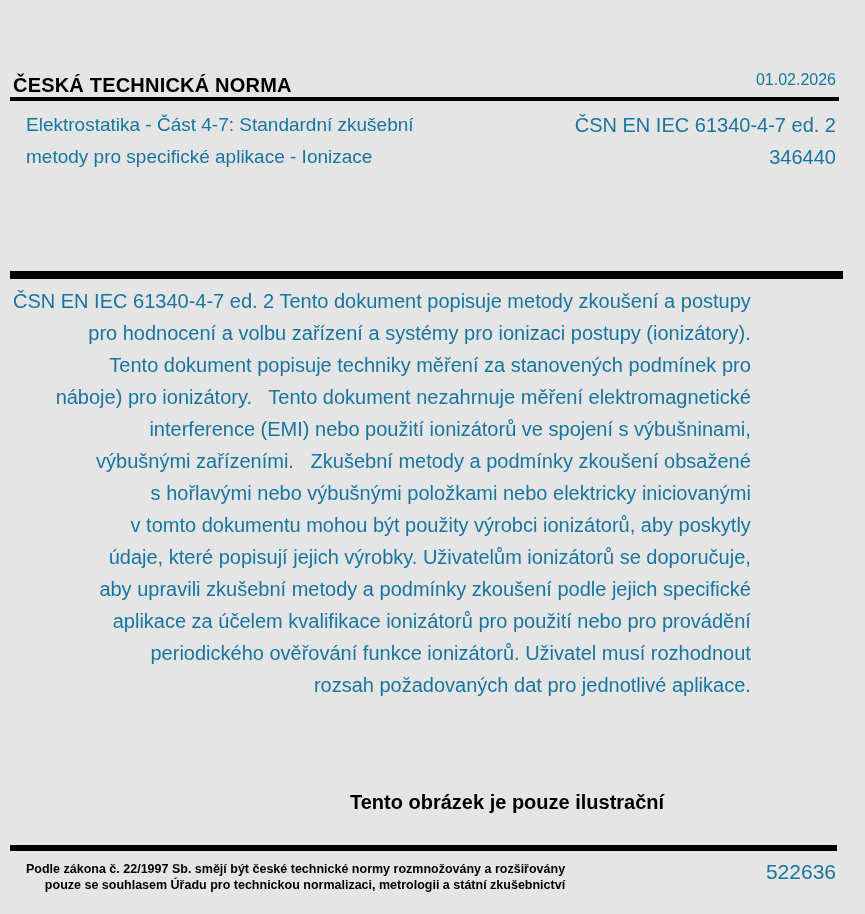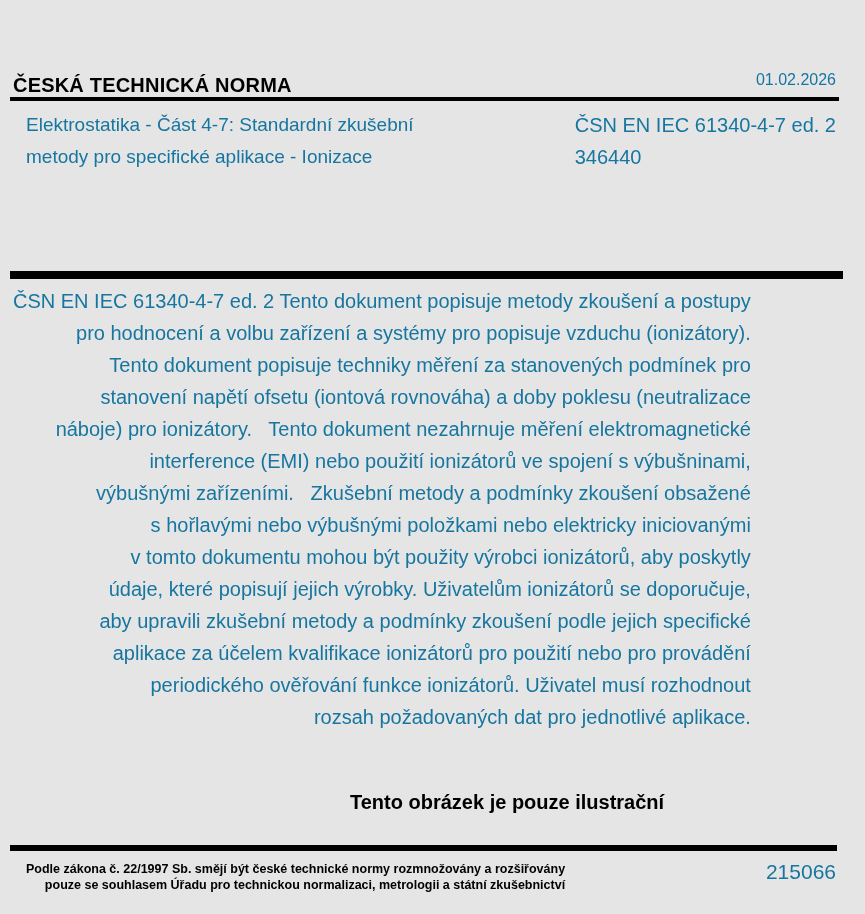--- a/index.html
+++ b/index.html
@@ -31,21 +31,21 @@
   .header-rule {
     position: absolute; left: 10px; top: 97px;
     width: 829px; height: 4px; background: #000;
   }
   .subject {
     position: absolute; left: 14px; top: 109px;
     font-size: 19px; line-height: 32px; white-space: nowrap; margin-left: 12px;
   }
   .designation-block {
     position: absolute; right: 29px; top: 109px;
-    font-size: 20px; line-height: 32px; white-space: nowrap;
+    font-size: 20px; line-height: 32px; text-align: right; white-space: nowrap;
   }
 
   
   .mid-rule {
     position: absolute; left: 10px; top: 271px;
     width: 833px; height: 8px; background: #000;
   }
 
   
   .abstract {
@@ -93,23 +93,22 @@
 
   <div class="designation-block accent">
     <div>ČSN EN IEC 61340-4-7 ed. 2</div>
     <div>346440</div>
   </div>
 
   <div class="mid-rule"></div>
 
   <div class="abstract accent">
     <div class="line">ČSN EN IEC 61340-4-7 ed. 2 Tento dokument popisuje metody zkoušení a postupy</div>
-    <div class="line">pro hodnocení a volbu zařízení a systémy pro popisuje vzduchu (ionizátory).</div>
+    <div class="line">pro hodnocení a volbu zařízení a systémy pro ionizaci postupy (ionizátory).</div>
     <div class="line">  Tento dokument popisuje techniky měření za stanovených podmínek pro</div>
-    <div class="line">stanovení napětí ofsetu (iontová rovnováha) a doby poklesu (neutralizace</div>
     <div class="line">náboje) pro ionizátory.   Tento dokument nezahrnuje měření elektromagnetické</div>
     <div class="line">interference (EMI) nebo použití ionizátorů ve spojení s výbušninami,</div>
     <div class="line">výbušnými zařízeními.   Zkušební metody a podmínky zkoušení obsažené</div>
     <div class="line">s hořlavými nebo výbušnými položkami nebo elektricky iniciovanými</div>
     <div class="line">v tomto dokumentu mohou být použity výrobci ionizátorů, aby poskytly</div>
     <div class="line">údaje, které popisují jejich výrobky. Uživatelům ionizátorů se doporučuje,</div>
     <div class="line">aby upravili zkušební metody a podmínky zkoušení podle jejich specifické</div>
     <div class="line">aplikace za účelem kvalifikace ionizátorů pro použití nebo pro provádění</div>
     <div class="line">periodického ověřování funkce ionizátorů. Uživatel musí rozhodnout</div>
     <div class="line">rozsah požadovaných dat pro jednotlivé aplikace.</div>
@@ -117,15 +116,15 @@
 
   <div class="illustration-note">Tento obrázek je pouze ilustrační</div>
 
   <div class="footer-rule"></div>
 
   <div class="legal">
     <div>Podle zákona č. 22/1997 Sb. smějí být české technické normy rozmnožovány a rozšiřovány</div>
     <div>pouze se souhlasem Úřadu pro technickou normalizaci, metrologii a státní zkušebnictví</div>
   </div>
 
-  <div class="order-number accent">215066</div>
+  <div class="order-number accent">522636</div>
 
 </div>
 
 </body></html>

